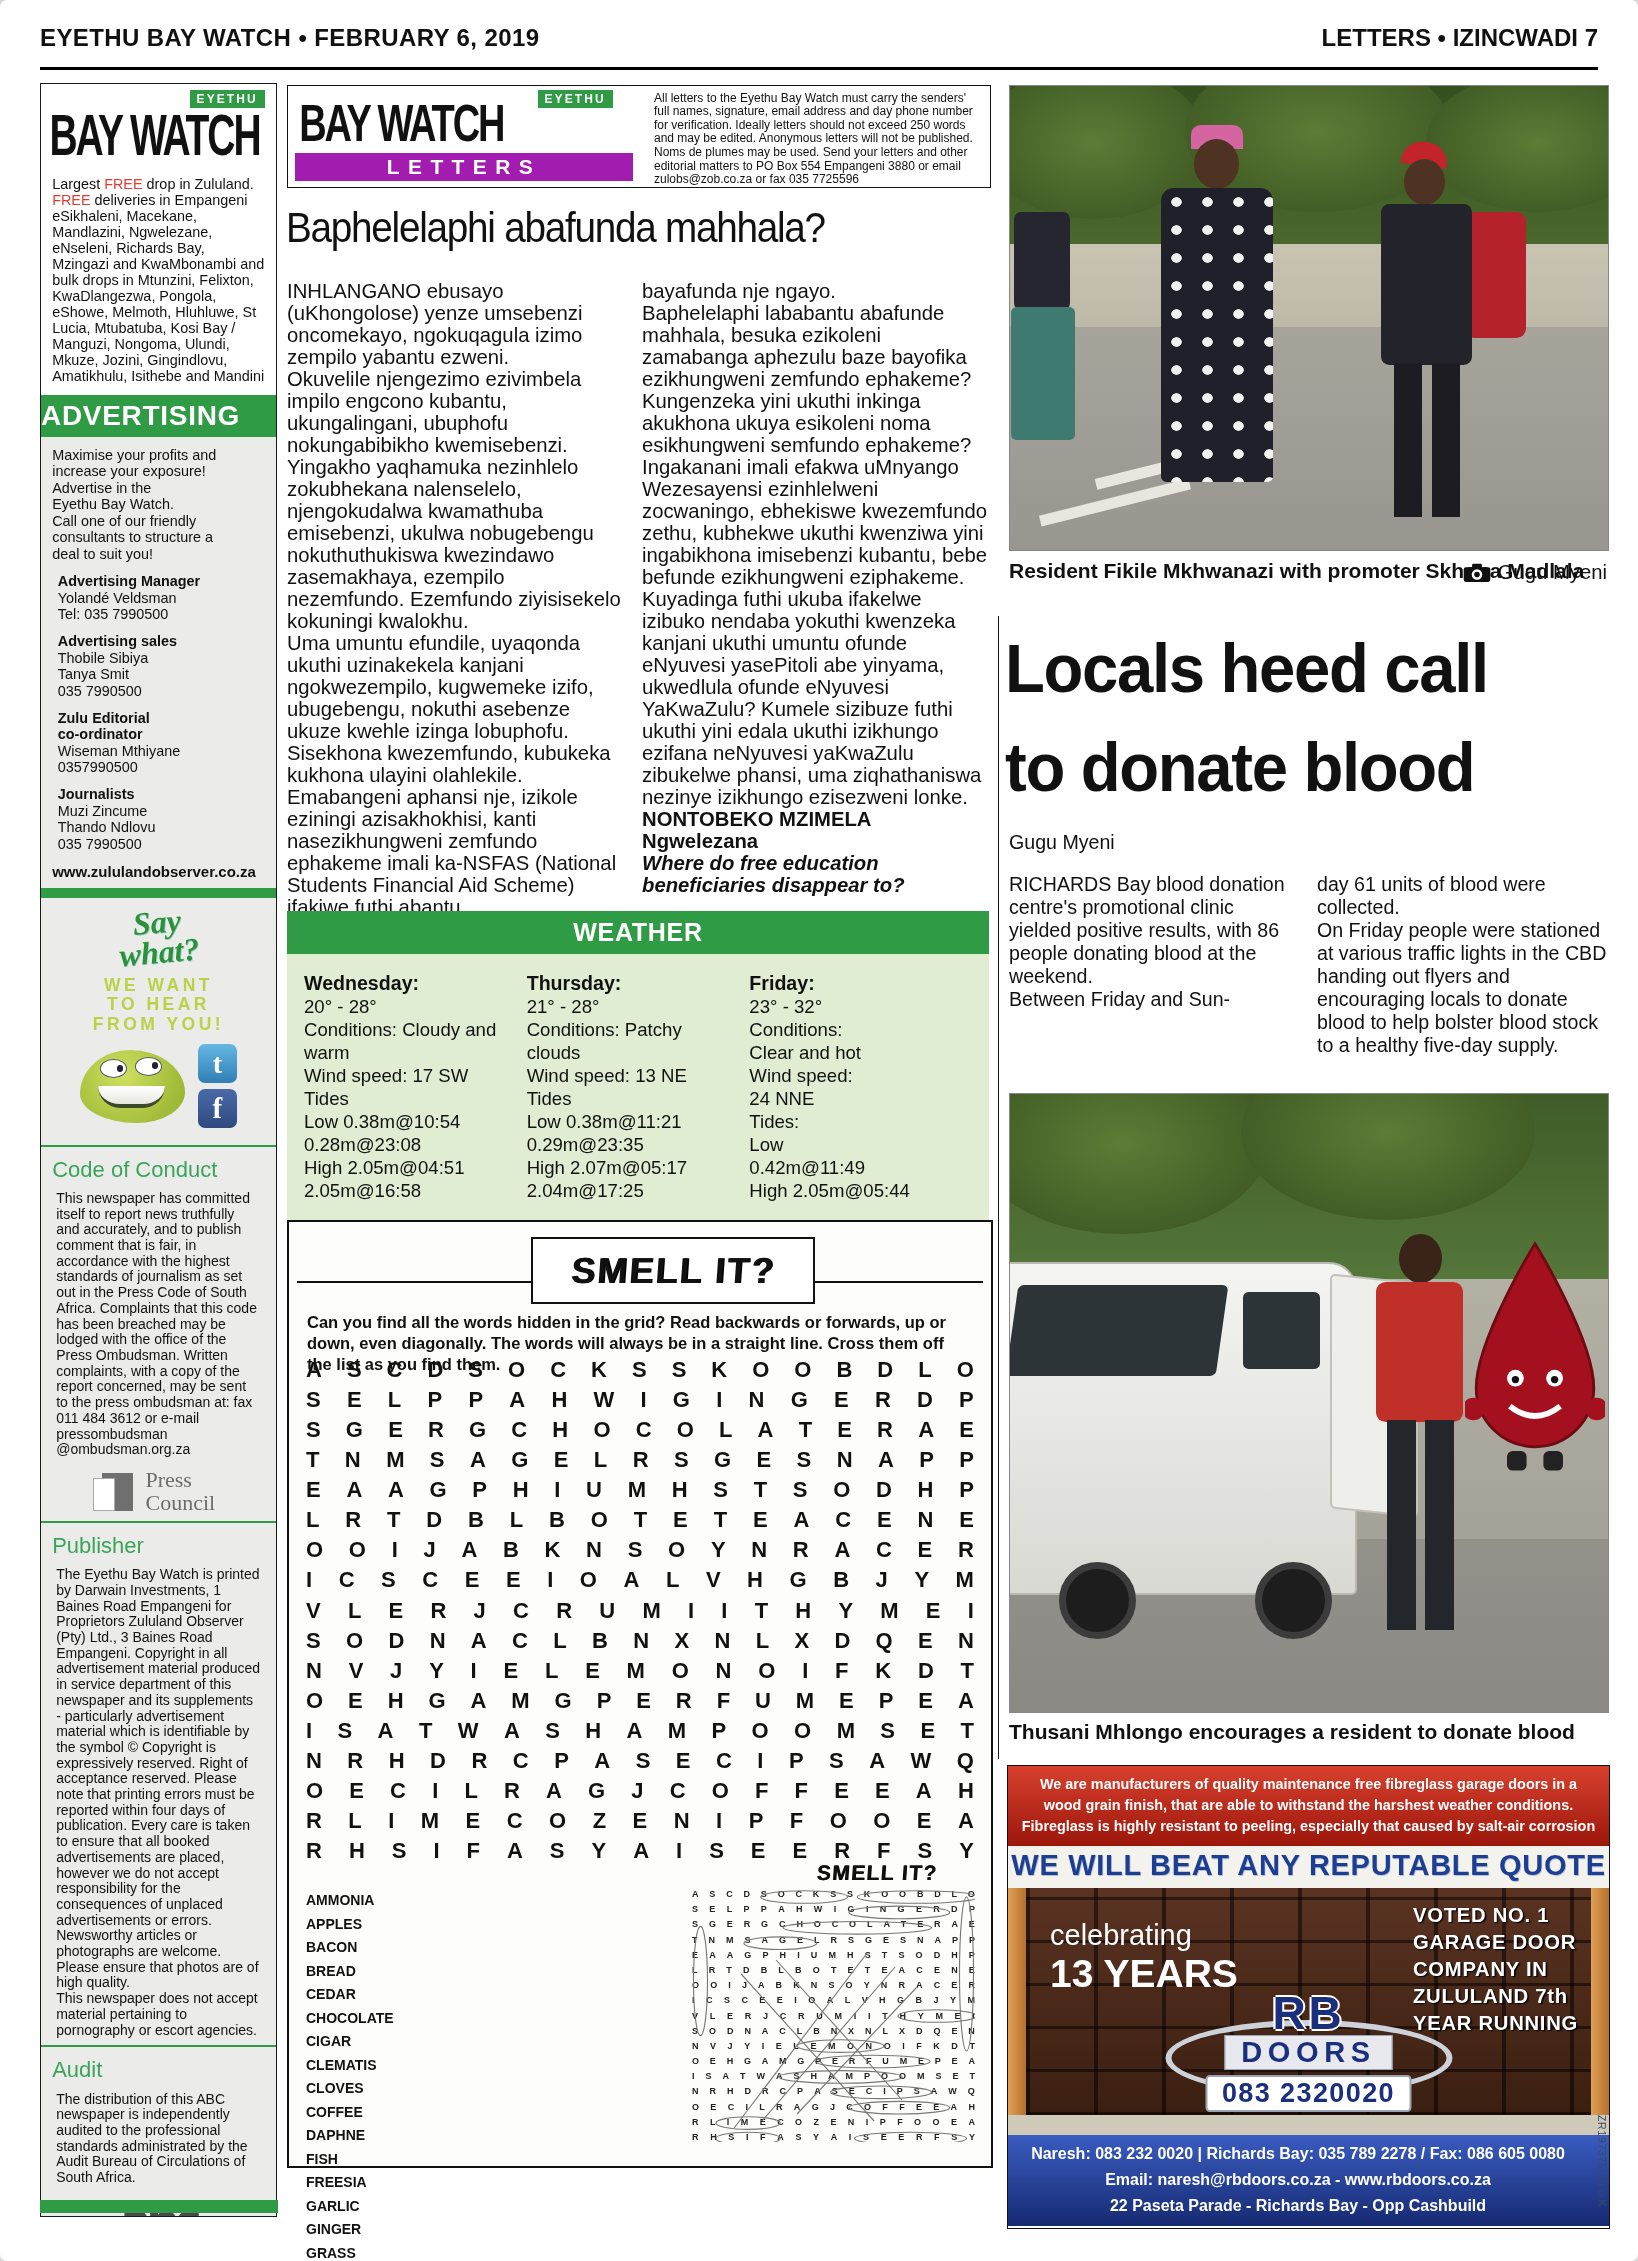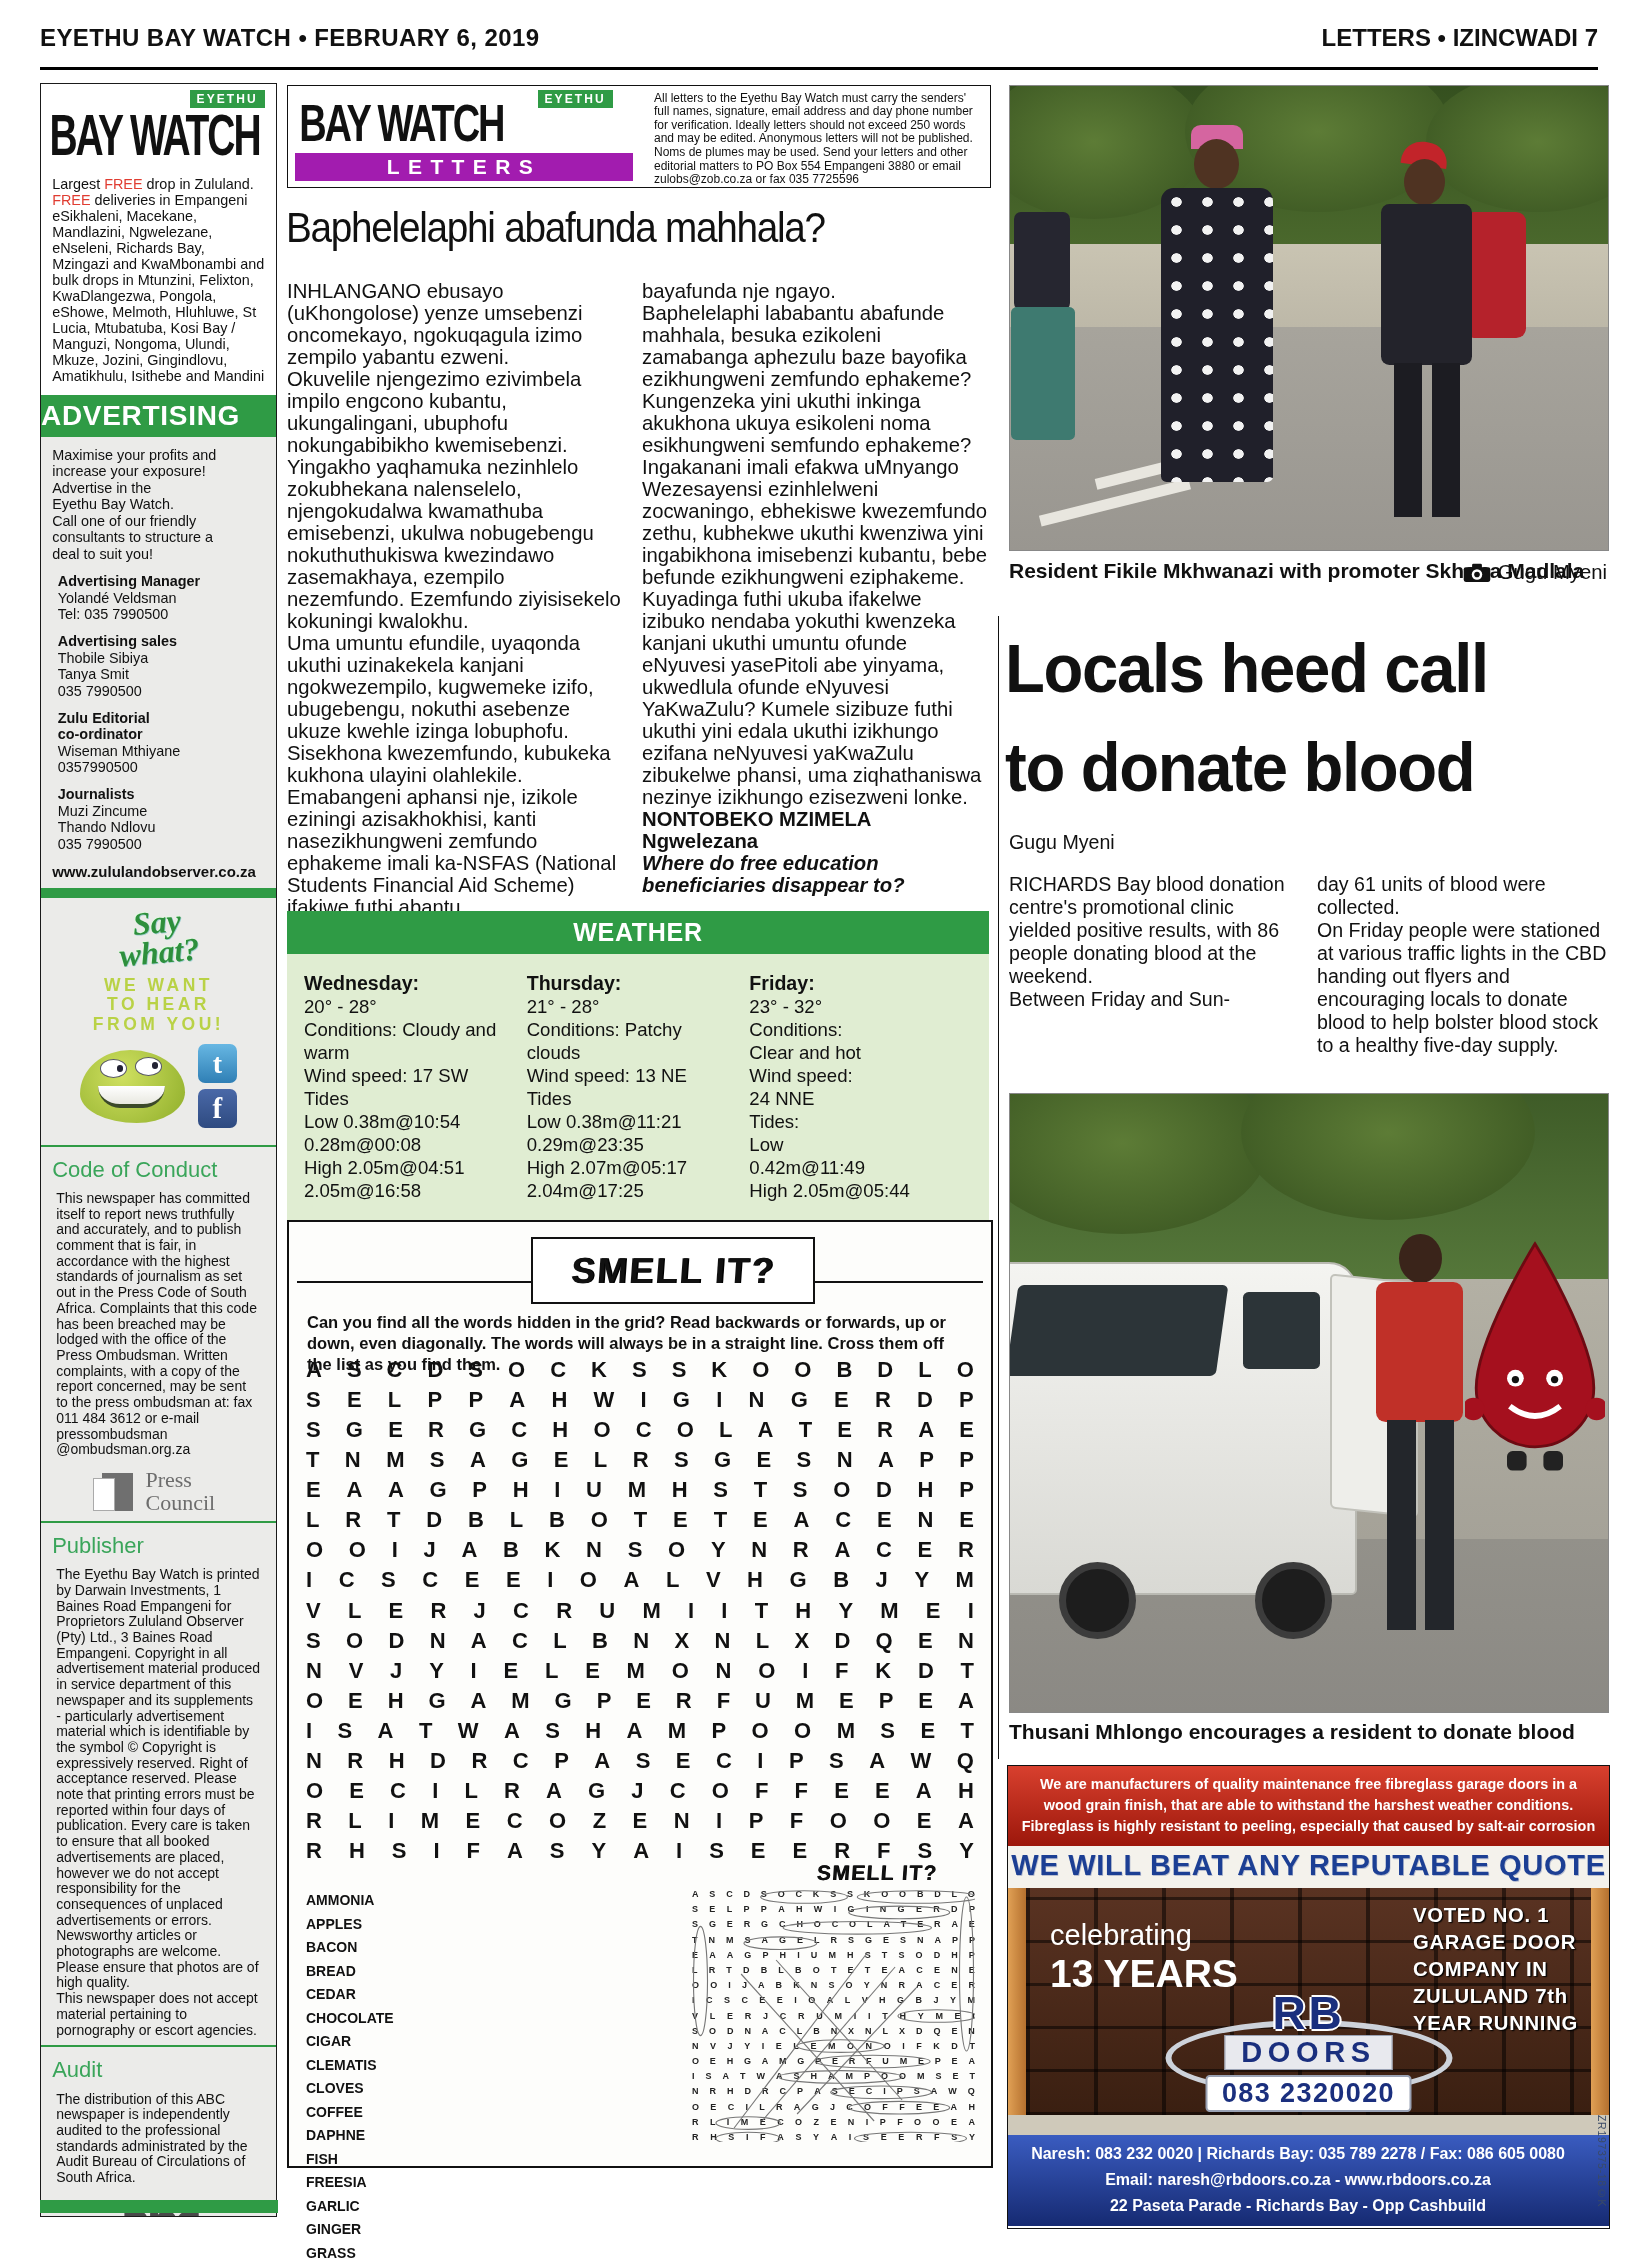--- a/index.html
+++ b/index.html
@@ -1,17 +1,17 @@
 <!DOCTYPE html>
 <html style="font-size:11.2px"><head>
 <meta charset="utf-8">
 <style>
   html,body{margin:0;padding:0;background:#d8d8d8;}
   #page{position:relative;width:1638px;height:2261px;background:#ffffff;overflow:hidden;
-        font-family:"Liberation Sans",sans-serif;color:#111;}
+        font-family:"Liberation Sans",sans-serif;color:#111;border-radius:7px;}
   .abs{position:absolute;}
   .pre{white-space:pre-line;}
 
   
   #hdr-left{left:40px;top:24px;font-size:24px;font-weight:bold;letter-spacing:0.4px;}
   #hdr-right{right:40px;top:24px;font-size:24px;font-weight:bold;}
   #top-rule{left:40px;right:40px;top:67px;height:2.8px;background:#000;}
 
   
   #sidebar{left:40px;top:83px;width:235px;height:2132px;border:1.4px solid #1a1a1a;background:#fff;overflow:hidden;}
@@ -289,21 +289,21 @@
     <div class="w-head">WEATHER</div>
     <div class="w-body">
       <div class="w-col">
         <div class="w-day">Wednesday:</div>
         <div class="pre">20° - 28°
 Conditions: Cloudy and
 warm
 Wind speed: 17 SW
 Tides
 Low 0.38m@10:54
-0.28m@00:08
+0.28m@23:08
 High 2.05m@04:51
 2.05m@16:58</div>
       </div>
       <div class="w-col">
         <div class="w-day">Thursday:</div>
         <div class="pre">21° - 28°
 Conditions: Patchy
 clouds
 Wind speed: 13 NE
 Tides

